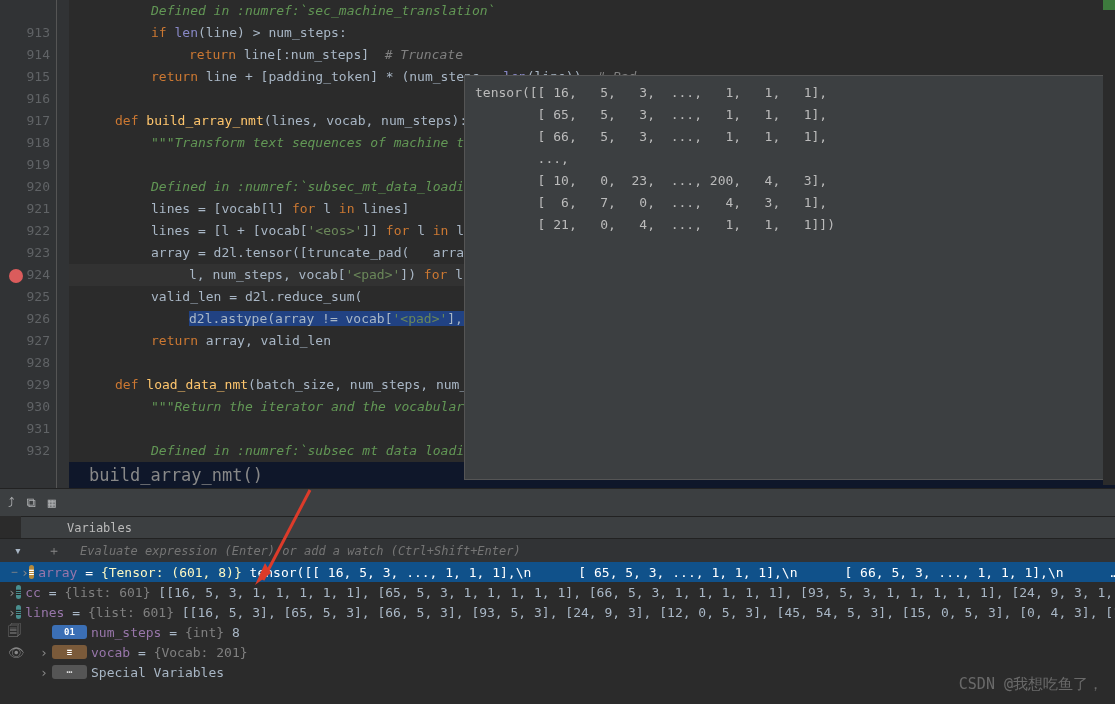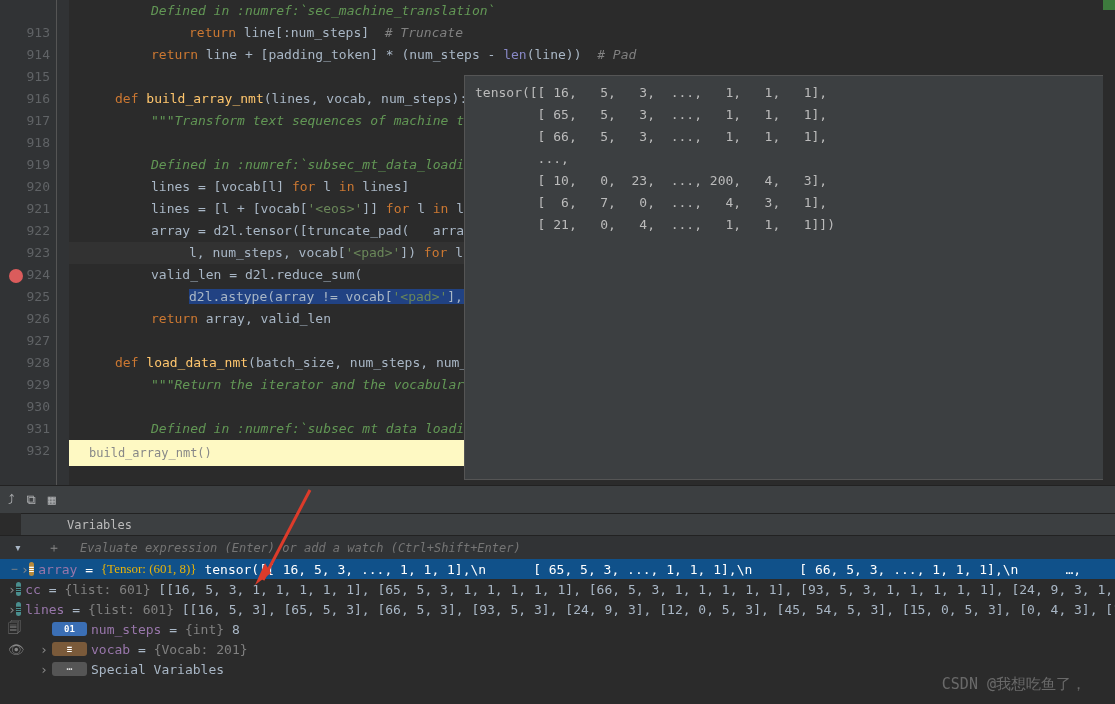--- a/index.html
+++ b/index.html
@@ -33,21 +33,21 @@
   .i3 { padding-left:120px; }
   .hl-cl { background:#323232; } 
   .hl-sel { background:#214283; display:inline; }
   .kw { color:#cc7832; }
   .fn { color:#ffc66d; }
   .lit { color:#6a8759; }
   .cmt { color:#808080; font-style:italic; }
   .doc { color:#629755; font-style:italic; }
   .builtin { color:#8888c6; }
   .bp { width:14px; height:14px; background:#db5c5c; border-radius:50%; display:inline-block; vertical-align:middle; margin-right:4px; }
-  .crumb { padding:2px 0 2px 20px; font-size:12px; color:#888; background:#fef9c3; }
+  .crumb { padding:2px 0 2px 20px; font-size:17px; color:#888; background:#0f172a; }
   .popup {
     position:absolute; left:395px; top:75px;
     width:680px; height:405px;
     background:#3c3f41; border:1px solid #555;
     padding:6px 10px; color:#bbb;
     font-family:inherit; line-height:22px; white-space:pre;
   }
   
   .arrow {
     position:absolute; left:255px; top:485px;
@@ -73,31 +73,31 @@
   .watch-row .plus { color:#888; }
   .watch-input {
     flex:1; height:20px; background:transparent; border:none;
     color:#787878; font-family:inherit; font-style:italic; font-size:12px;
     padding-left:8px;
   }
   .var-list { flex:1; background:#2b2b2b; overflow:hidden; }
   .var-row { height:20px; display:flex; align-items:center; padding-left:8px; white-space:nowrap; overflow:hidden; }
   .var-row .side { width:32px; display:flex; gap:4px; align-items:center; color:#888;}
   .var-row.selected { background:#10518a; color:#fff; }
-  .var-row.selected .gray { color:#eab308;font-family:Liberation Serif, serif; }
+  .var-row.selected .gray { color:#fef9c3; }
   .chev { width:12px; color:#888; }
   .pill { width:35px; height:14px; border-radius:3px; display:inline-flex; align-items:center; justify-content:center; font-size:9px; font-weight:bold; margin-right:4px; }
   .pill-y { background:#b58a3c; color:#fff; }
   .pill-b { background:#3b6fb5; color:#fff; }
   .pill-c { background:#4a8e8e; color:#222; }
   .pill-br{ background:#7a5a3a; color:#fff; }
   .pill-g { background:#555; color:#ddd; }
   .vn { color:#9876aa; }
   .gray { color:#808080; }
-  .wm { position:absolute; right:29px; bottom:10px; font-size:15px; color:#ddd; opacity:.35; z-index:20;}
+  .wm { position:absolute; right:12px; bottom:10px; font-size:15px; color:#ddd; opacity:.35; z-index:20;}
   .right-scroll { position:absolute; right:0; top:0; width:12px; height:485px; background:#2b2b2b; }
   .right-scroll .err { position:absolute; right:0; top:0; width:12px; height:10px; background:#3d7a3d; }
 </style>
 </head>
 <body>
 
 <div class="editor">
   <div class="gutter">
     <div></div>
       <div>913</div>
@@ -117,20 +117,21 @@
       <div>927</div>
       <div>928</div>
     <div>929</div>
       <div>930</div>
       <div>931</div>
       <div>932</div>
   </div>
   <div class="fold-col"></div>
   <div class="code-area">
     <div class="code-line i2"><span class="doc">Defined in :numref:`sec_machine_translation`</span></div>
+    <div class="code-line i2"><span class="kw">if</span> <span class="builtin">len</span>(<span>line</span>)<span> &gt; </span><span>num_steps</span>:</div>
     <div class="code-line i3"><span class="kw">return</span> <span>line</span><span>[:num_steps]</span>  <span class="cmt"># Truncate</span></div>
     <div class="code-line i2"><span class="kw">return</span><span> line + [padding_token] * (num_steps - </span><span class="builtin">len</span>(<span>line</span><span>))  </span><span class="cmt"># Pad</span></div>
     <div class="code-line"></div>
     <div class="code-line i1"><span class="kw">def</span> <span class="fn">build_array_nmt</span><span>(lines, vocab, num_steps):</span></div>
     <div class="code-line i2"><span class="doc">"""Transform text sequences of machine translation into minibatches.</span></div>
     <div class="code-line"></div>
     <div class="code-line i2"><span class="doc">Defined in :numref:`subsec_mt_data_loading`"""</span></div>
     <div class="code-line i2"><span>lines = [vocab[l] </span><span class="kw">for</span><span> l </span><span class="kw">in</span><span> lines]</span></div>
     <div class="code-line i2"><span>lines = [l + [vocab[</span><span class="lit">'&lt;eos&gt;'</span><span>]] </span><span class="kw">for</span><span> l </span><span class="kw">in</span><span> lines]</span></div>
     <div class="code-line i2"><span>array = d2l.tensor([truncate_pad(   array:</span></div>

